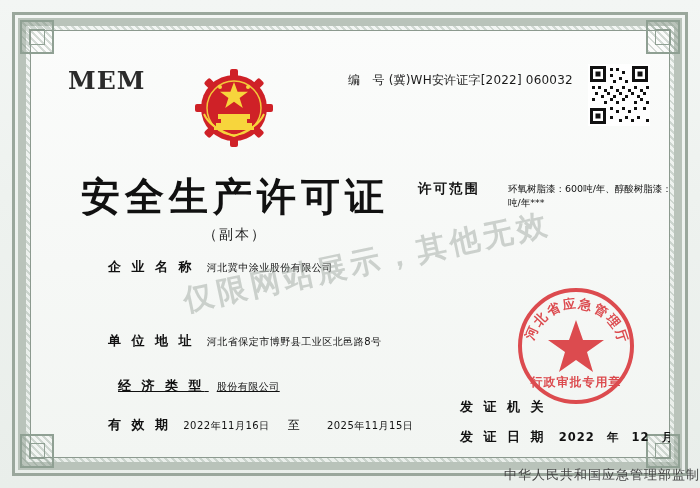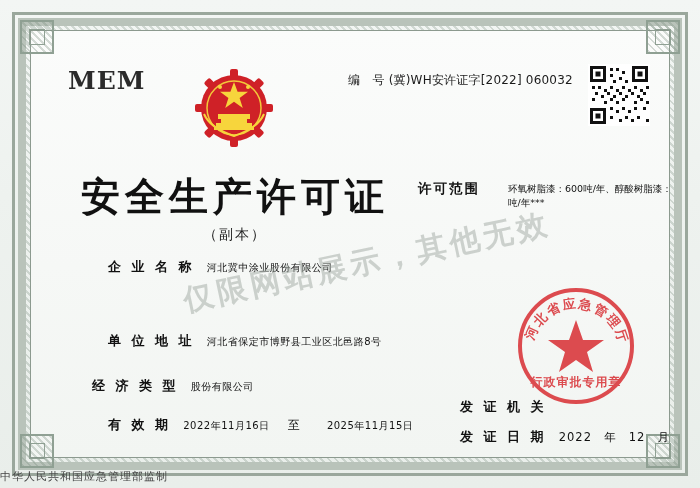--- a/index.html
+++ b/index.html
@@ -172,42 +172,42 @@
   .field .v {
     font-weight: normal;
     letter-spacing: .5px;
     font-size: 10px;
     margin-left: 8px;
   }
 
   .f-company { left: 78px;  top: 228px; }
   .f-person  { left: 78px;  top: 265px; }
   .f-address { left: 78px;  top: 302px; }
-  .f-econ    { left: 62px;  top: 347px; }
+  .f-econ    { left: 88px;  top: 347px; text-decoration: underline; }
   .f-valid   { left: 78px;  top: 386px; }
 
   .f-valid .to {
     margin: 0 14px;
     font-size: 12px;
     letter-spacing: 1px;
   }
 
   
   .issuer {
     position: absolute;
     left: 430px;
     top: 362px;
     font-size: 13px;
     color: #111;
     line-height: 30px;
     white-space: nowrap;
   }
   .issuer .k { font-weight: bold; letter-spacing: 3px; }
   .issuer .v { font-size: 11.5px; margin-left: 8px; }
-  .issuer .date-seg { letter-spacing: 1px; }
+  .issuer .date-seg { letter-spacing: 1px; font-weight: bold; }
 
   
   .seal {
     position: absolute;
     right: 30px;
     bottom: 48px;
     width: 128px;
     height: 128px;
     pointer-events: none;
   }
@@ -226,22 +226,22 @@
     white-space: nowrap;
     pointer-events: none;
   }
 
   
   .footer {
     position: absolute;
     left: 0;
     right: 0;
     bottom: 4px;
-    text-align: left;
-    font-size: 11px;
+    text-align: right;
+    font-size: 13px;
     letter-spacing: 1px;
     color: #444;
   }
 </style>
 </head>
 <body>
 
 <div class="cert">
 
   <div class="border-outer"></div>

